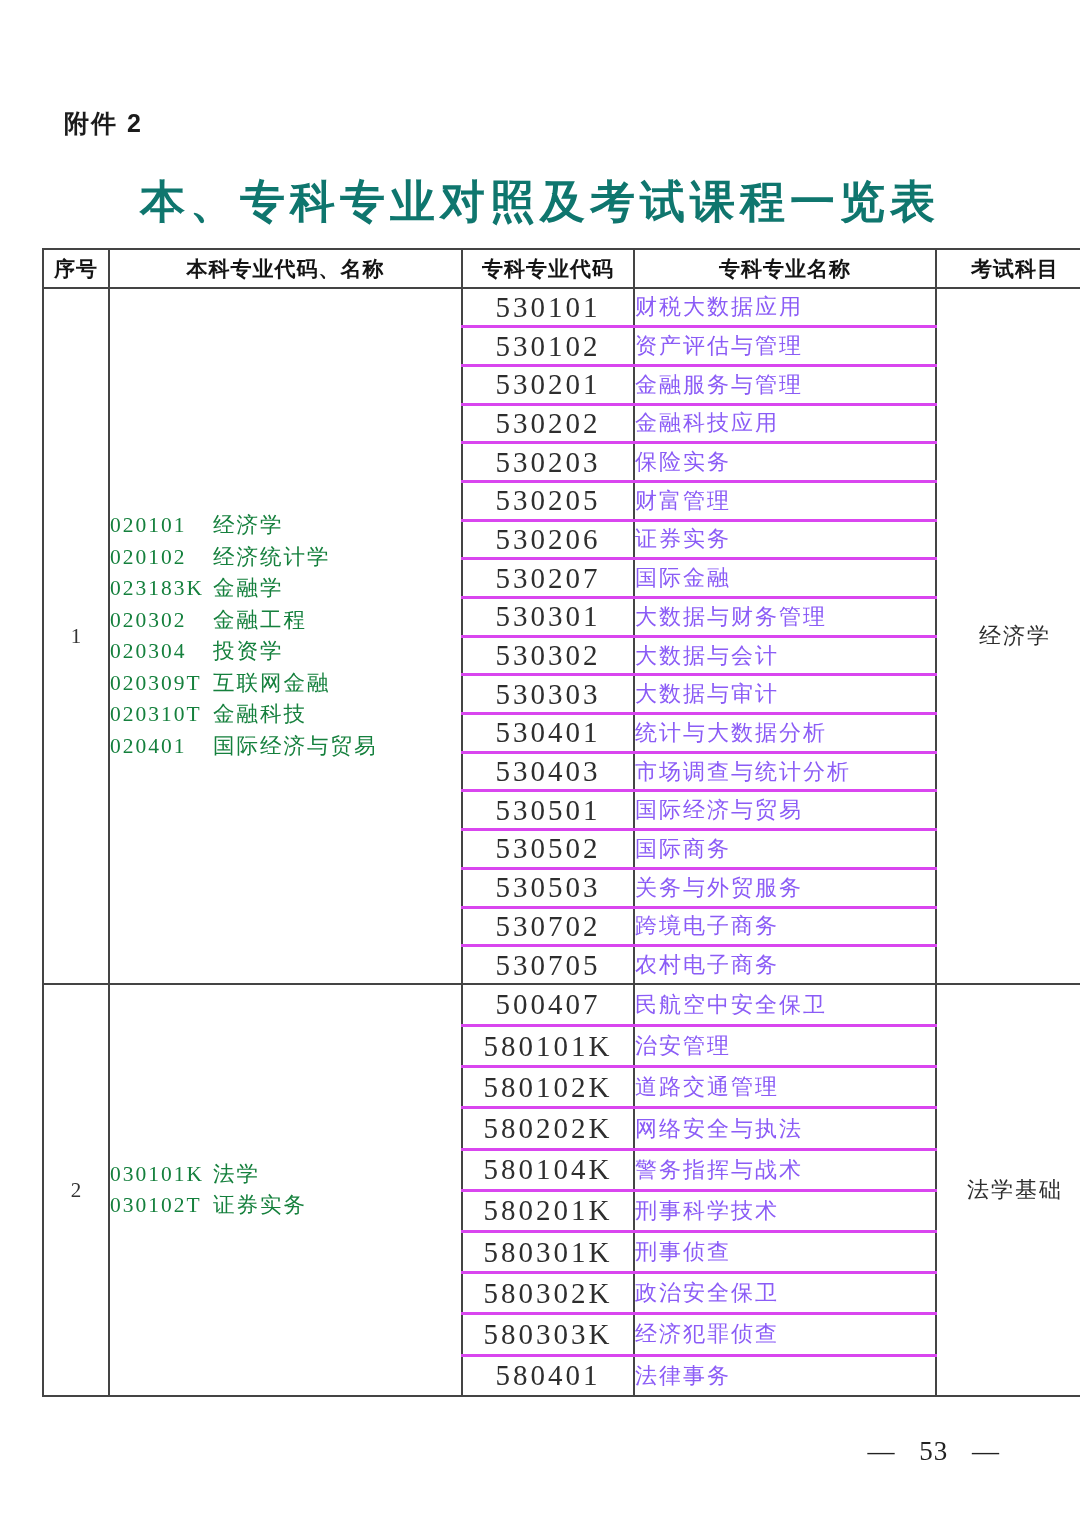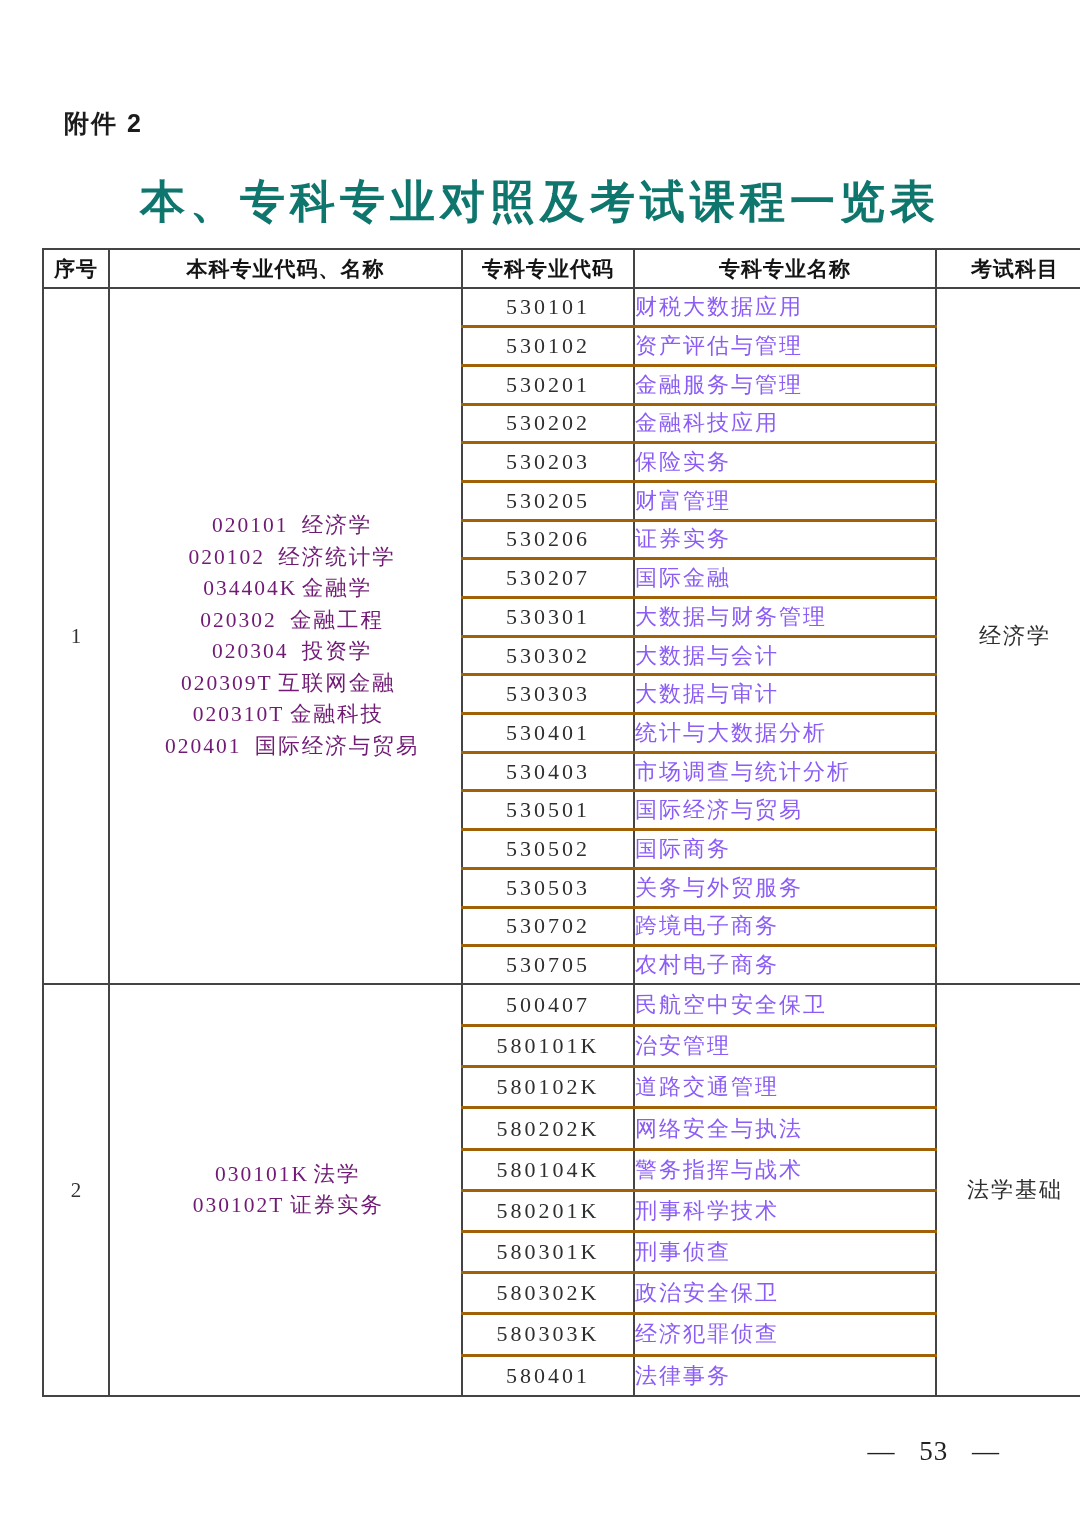--- a/index.html
+++ b/index.html
@@ -60,30 +60,30 @@
     font-size: 21px;
     color: #141414;
     height: 37px;
     text-align: center;
     letter-spacing: 1px;
   }
   tr.sec0 { height: 38.7px; }
   tr.sec1 { height: 41.2px; }
   tr.sub td.code,
   tr.sub td.name {
-    border-top: 3px solid #a16207;
+    border-top: 3px solid #d946ef;
   }
   td.idx {
     text-align: center;
     font-size: 21px;
     color: #333333;
   }
   td.code {
     text-align: center;
-    font-size: 22px;
+    font-size: 29px;
     letter-spacing: 3px;
     color: #2e2e2e;
   }
   td.name {
     text-align: left;
     padding-left: 13px;
     font-size: 22px;
     letter-spacing: 2px;
     color: #8b5cf6;
   }
@@ -91,22 +91,21 @@
     text-align: center;
     font-size: 22px;
     letter-spacing: 2px;
     color: #2e2e2e;
   }
   td.ug { padding-left: 5px; }
   .ug-line {
     line-height: 31.5px;
     font-size: 21.5px;
     white-space: nowrap;
-    color: #701a75;
-    text-align: center;
+    color: #15803d;
   }
   .ug-code {
     display: inline-block;
     width: 103px;
     letter-spacing: 2px;
   }
   .ug-name {
     letter-spacing: 2px;
   }
   .page-number {
@@ -143,21 +142,21 @@
           <th>专科专业名称</th>
           <th>考试科目</th>
         </tr>
     </thead>
     <tbody id="table-body">
         <tr class="sec0 first">
           <td class="idx" rowspan="18">1</td>
           <td class="ug" rowspan="18">
             <div class="ug-line"><span class="ug-code">020101</span><span class="ug-name">经济学</span></div>
             <div class="ug-line"><span class="ug-code">020102</span><span class="ug-name">经济统计学</span></div>
-            <div class="ug-line"><span class="ug-code">034404K</span><span class="ug-name">金融学</span></div>
+            <div class="ug-line"><span class="ug-code">023183K</span><span class="ug-name">金融学</span></div>
             <div class="ug-line"><span class="ug-code">020302</span><span class="ug-name">金融工程</span></div>
             <div class="ug-line"><span class="ug-code">020304</span><span class="ug-name">投资学</span></div>
             <div class="ug-line"><span class="ug-code">020309T</span><span class="ug-name">互联网金融</span></div>
             <div class="ug-line"><span class="ug-code">020310T</span><span class="ug-name">金融科技</span></div>
             <div class="ug-line"><span class="ug-code">020401</span><span class="ug-name">国际经济与贸易</span></div>
           </td>
           <td class="code">530101</td>
           <td class="name">财税大数据应用</td>
           <td class="exam" rowspan="18">经济学</td>
         </tr>

